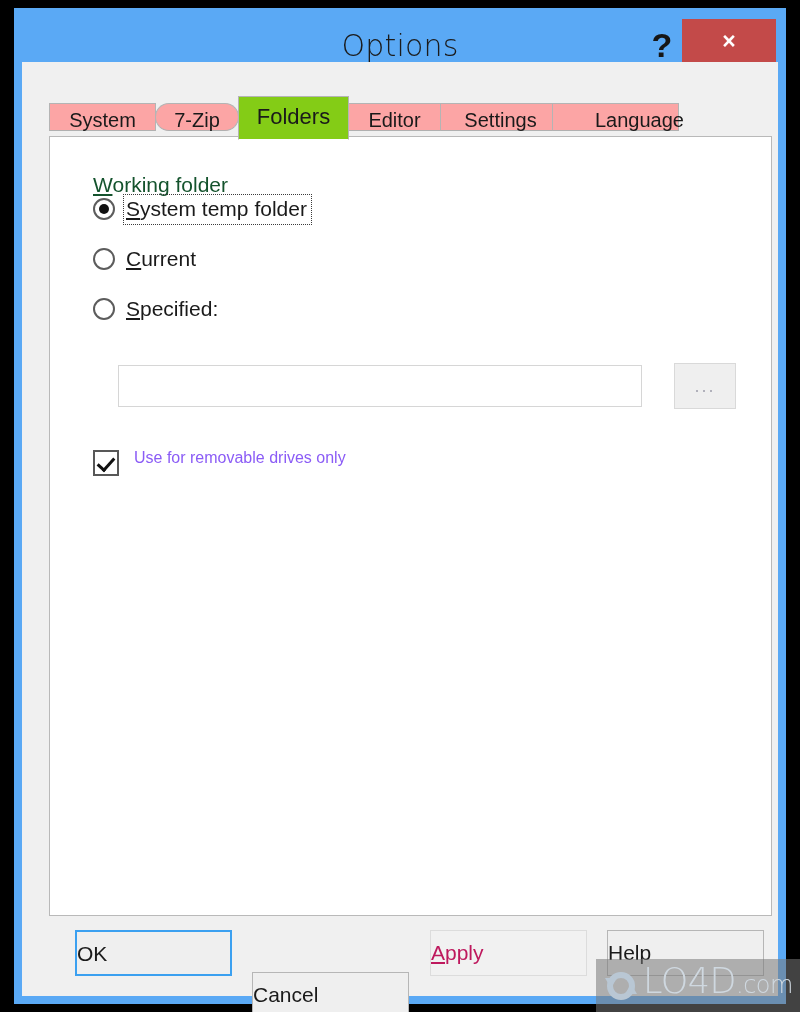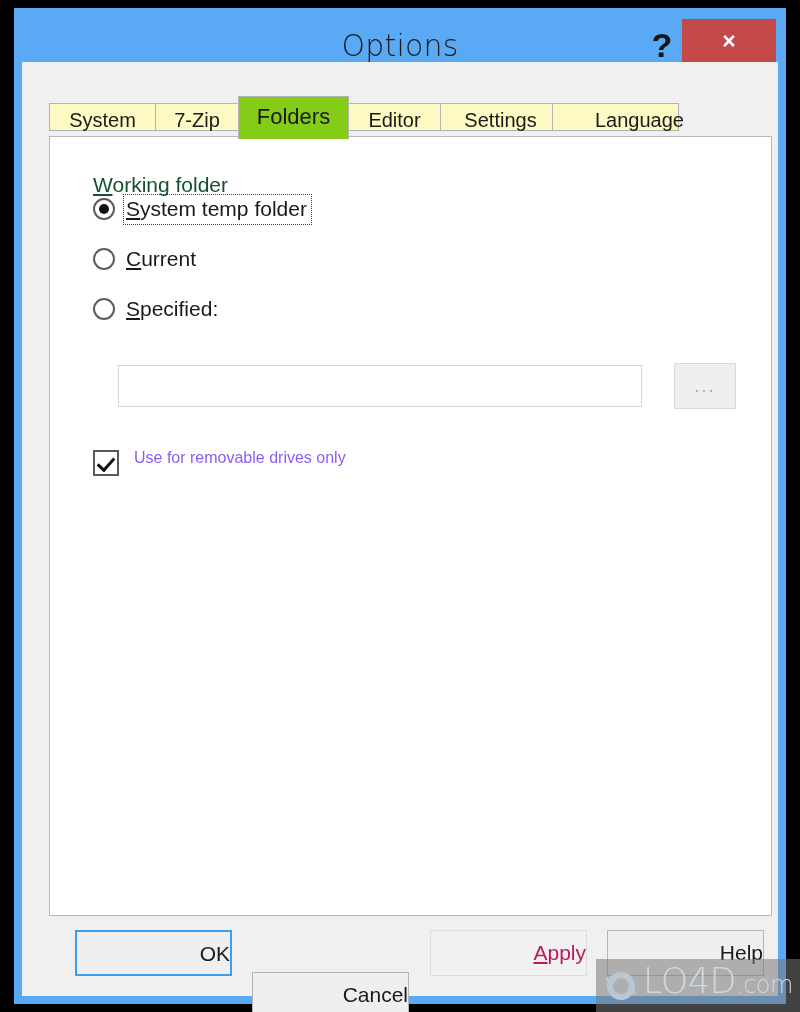--- a/index.html
+++ b/index.html
@@ -96,21 +96,21 @@
     position: absolute;
     left: 27px;
     top: 34px;
     height: 41px;
     width: 690px;
   }
   .tab {
     position: absolute;
     top: 7px;
     height: 28px;
-    background: #fef9c3;
+    background: #fca5a5;
     border: 1px solid #b4b4b4;
     border-bottom: 1px solid #b0b0b0;
     box-sizing: border-box;
     font-size: 20px;
     color: #1a1a1a;
     text-align: center;
     line-height: 32px;
     white-space: nowrap;
     cursor: default;
     font-family: "Liberation Sans", sans-serif;
@@ -271,21 +271,21 @@
   .dlg-button {
     position: absolute;
     top: 0;
     width: 157px;
     height: 46px;
     background: #efefef;
     border: 1px solid #b6b6b6;
     box-sizing: border-box;
     font-size: 21px;
     color: #1a1a1a;
-    text-align: right;
+    text-align: left;
     line-height: 44px;
     cursor: default;
     font-family: "Liberation Sans", sans-serif;
     white-space: nowrap;
   }
   .dlg-button.default {
     border: 2px solid #3ba0f0;
   }
   .dlg-button.disabled {
     color: #be185d;
@@ -338,21 +338,21 @@
   <div id="title-bar">
     <div id="window-title">Options</div>
     <div id="help-button">?</div>
     <div id="close-button">×</div>
   </div>
 
   <div id="dialog-body">
 
     <div id="tab-strip">
       <div class="tab" style="left:0px;width:107px;">System</div>
-      <div class="tab" style="left:106px;width:84px;">7-Zip</div>
+      <div class="tab" style="left:106px;width:84px;border-radius:15px;">7-Zip</div>
       <div class="tab active" style="left:189px;width:111px;">Folders</div>
       <div class="tab" style="left:299px;width:93px;">Editor</div>
       <div class="tab" style="left:391px;width:113px;padding-left:8px;">Settings</div>
       <div class="tab" style="left:503px;width:127px;padding-left:42px;">Language</div>
     </div>
 
     <div id="tab-panel">
 
       <div id="working-folder-label"><span class="accel">W</span>orking folder</div>
 

